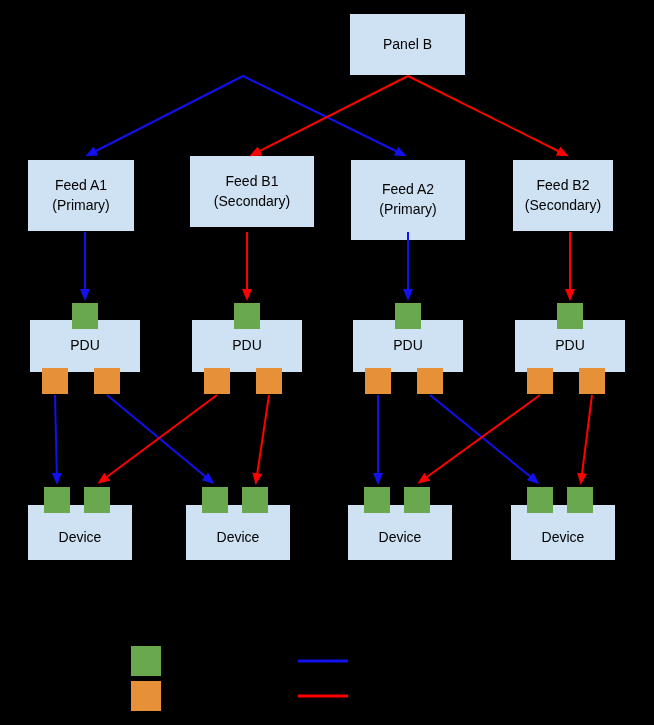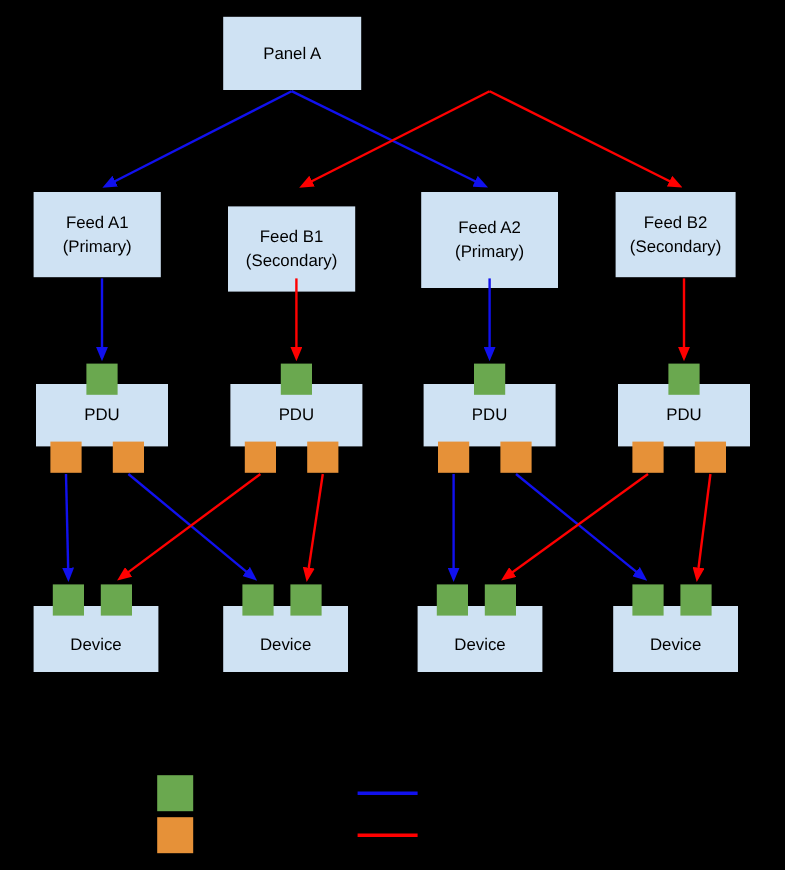--- a/index.html
+++ b/index.html
@@ -48,29 +48,29 @@
   .line-red  { stroke: var(--secondary_line, #ff0000); stroke-width: 2; }
   .thick     { stroke-width: 3; }
   .fill-blue { fill: var(--primary_line, #1111ee); }
   .fill-red  { fill: var(--secondary_line, #ff0000); }
 </style>
 </head>
 <body>
 
 <div id="canvas">
 
-  <div class="box" style="left:186px;top:14px;width:115px;height:61px">
-    <span>Panel A</span>
+  <div class="box" style="left:350px;top:14px;width:115px;height:61px">
+    <span>Panel B</span>
   </div>
 
   <div class="box" style="left:28px;top:160px;width:106px;height:71px">
     <span>Feed A1</span>
     <span>(Primary)</span>
   </div>
-  <div class="box" style="left:190px;top:172px;width:106px;height:71px">
+  <div class="box" style="left:190px;top:156px;width:124px;height:71px">
     <span>Feed B1</span>
     <span>(Secondary)</span>
   </div>
   <div class="box" style="left:351px;top:160px;width:114px;height:80px">
     <span>Feed A2</span>
     <span>(Primary)</span>
   </div>
   <div class="box" style="left:513px;top:160px;width:100px;height:71px">
     <span>Feed B2</span>
     <span>(Secondary)</span>

